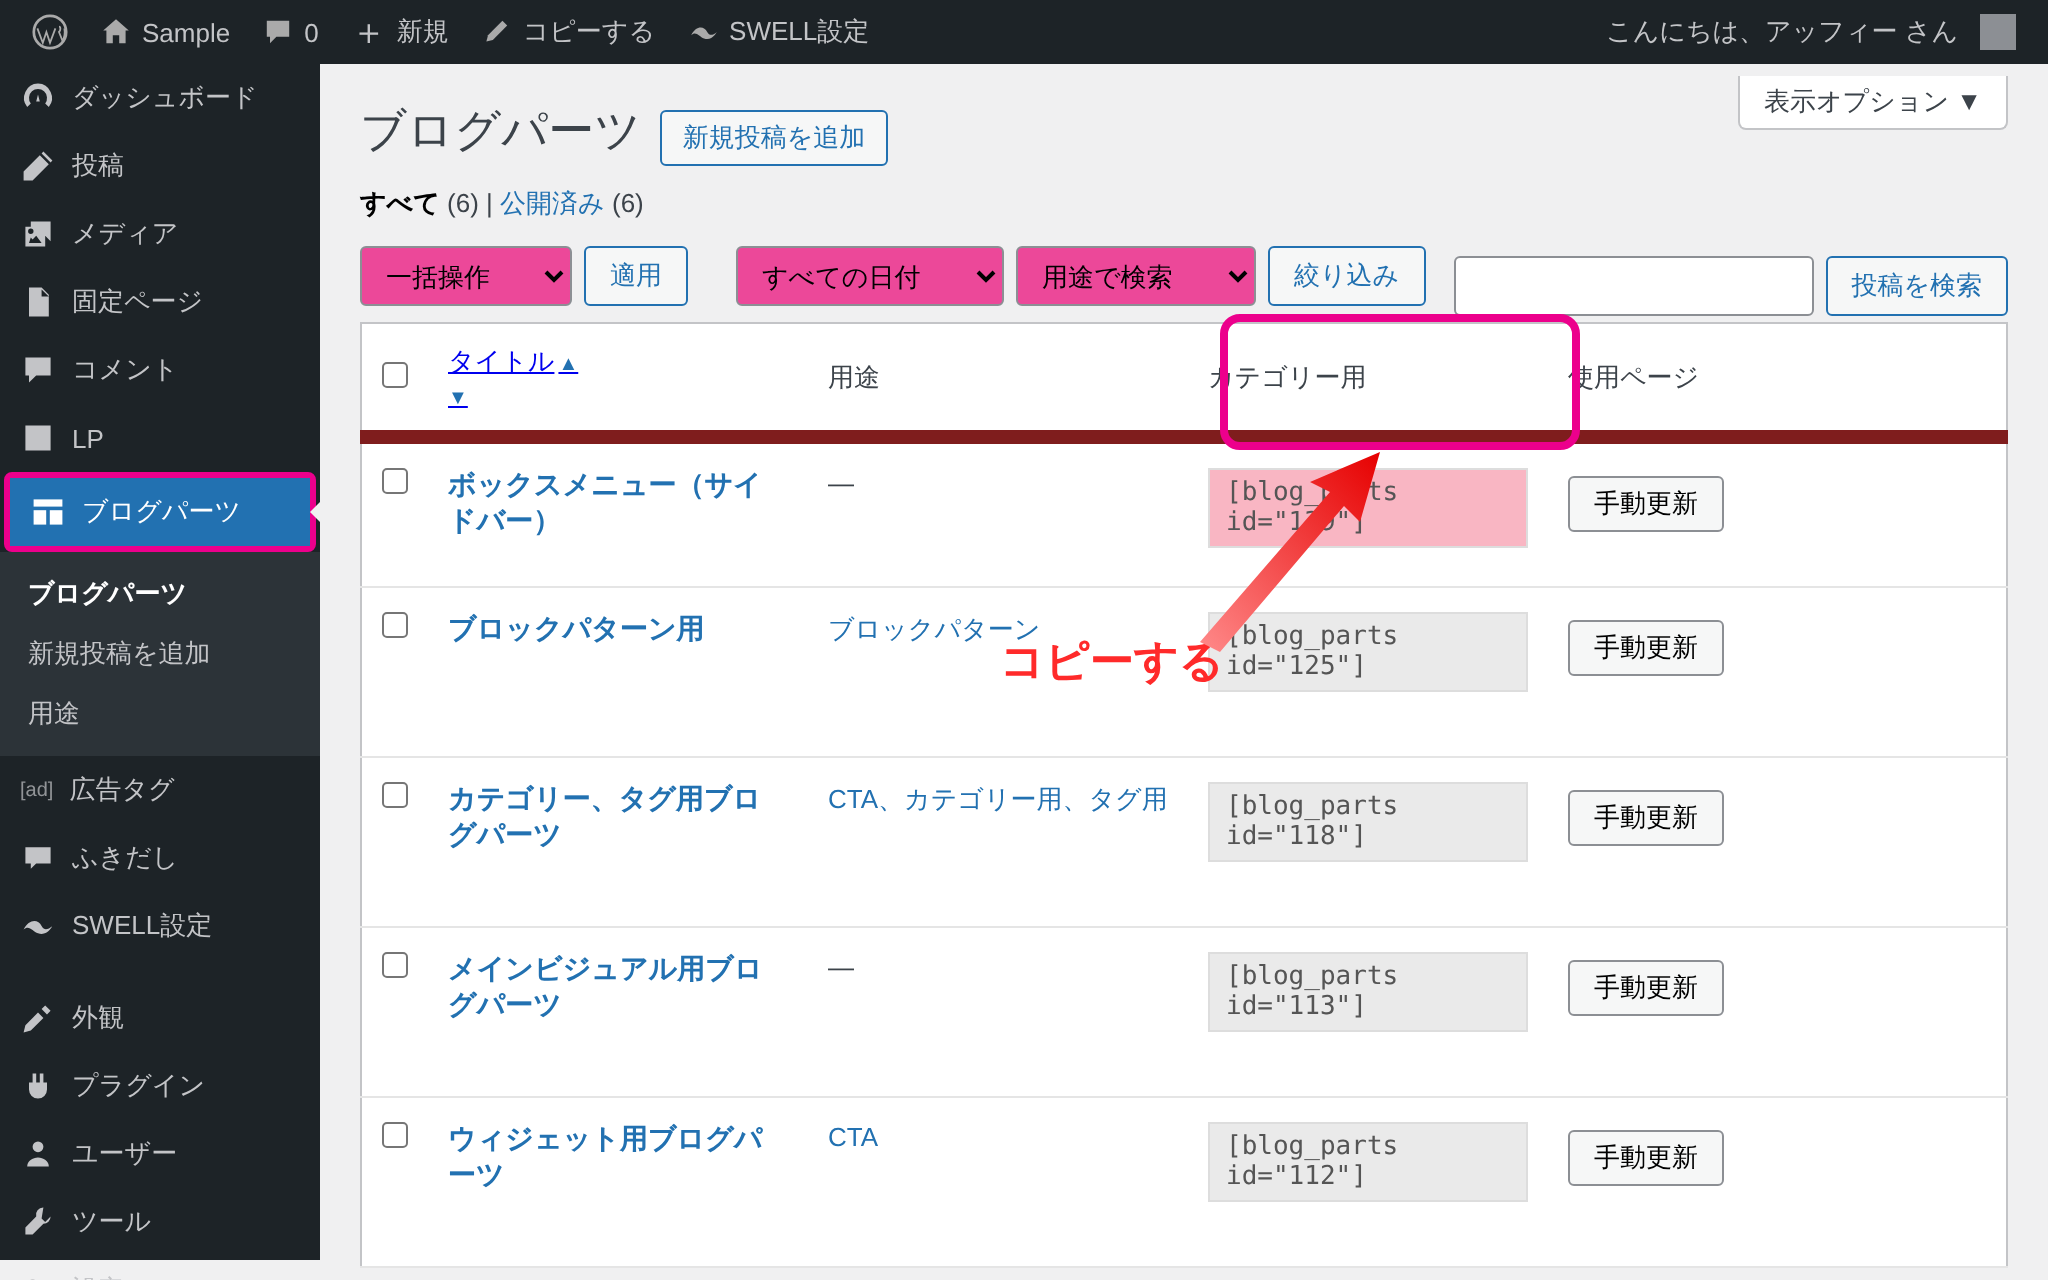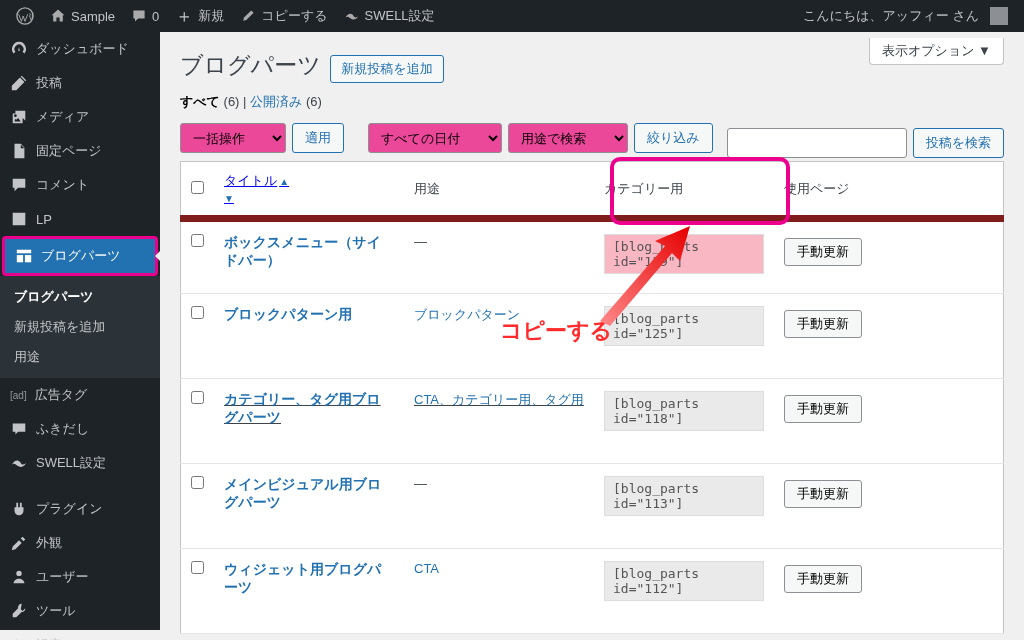--- a/index.html
+++ b/index.html
@@ -160,29 +160,29 @@
     </div>
   <div class="menu-item">
       <svg width="18" height="18" viewBox="0 0 20 20" fill="currentColor">
         <path d="M2 12c3-6 8-6 10-2 2 4 6 0 6 0s-3 6-8 4c-3-1-5-5-8-2z"></path>
       </svg>
       <span>SWELL設定</span>
     </div>
   <div style="height:12px"></div>
   <div class="menu-item">
       <svg width="18" height="18" viewBox="0 0 20 20" fill="currentColor">
+        <path d="M14 3l3 3-2 2-3-3zM10 7l3 3-7 7-4 1 1-4z"></path>
+      </svg>
+      <span>外観</span>
+    </div>
+  <div class="menu-item">
+      <svg width="18" height="18" viewBox="0 0 20 20" fill="currentColor">
         <path d="M7 3v5H5v4a5 5 0 0010 0V8h-2V3h-2v5H9V3z"></path>
       </svg>
       <span>プラグイン</span>
-    </div>
-  <div class="menu-item">
-      <svg width="18" height="18" viewBox="0 0 20 20" fill="currentColor">
-        <path d="M14 3l3 3-2 2-3-3zM10 7l3 3-7 7-4 1 1-4z"></path>
-      </svg>
-      <span>外観</span>
     </div>
   <div class="menu-item">
       <svg width="18" height="18" viewBox="0 0 20 20" fill="currentColor">
         <circle cx="10" cy="6" r="3"></circle>
         <path d="M4 17c0-3 3-5 6-5s6 2 6 5z"></path>
       </svg>
       <span>ユーザー</span>
     </div>
   <div class="menu-item">
       <svg width="18" height="18" viewBox="0 0 20 20" fill="currentColor">
@@ -247,21 +247,21 @@
     <td><span class="code-box highlight">[blog_parts id="139"]</span></td>
     <td><button class="update-btn">手動更新</button></td>
           </tr>
           <tr style="height: 85px;">
     <td><input type="checkbox" style=""></td>
     <td class="title"><a href="#">ブロックパターン用</a></td>
     <td class="usage"><a href="#">ブロックパターン</a></td>
     <td><span class="code-box">[blog_parts id="125"]</span></td>
     <td><button class="update-btn">手動更新</button></td>
           </tr>
-          <tr style="height: 85px; text-decoration: underline;">
+          <tr style="height: 85px;">
     <td><input type="checkbox" style=""></td>
     <td class="title"><a href="#">カテゴリー、タグ用ブログパーツ</a></td>
     <td class="usage"><a href="#">CTA、カテゴリー用、タグ用</a></td>
     <td><span class="code-box">[blog_parts id="118"]</span></td>
     <td><button class="update-btn">手動更新</button></td>
           </tr>
           <tr style="height: 85px;">
     <td><input type="checkbox" style=""></td>
     <td class="title"><a href="#">メインビジュアル用ブログパーツ</a></td>
     <td class="usage"><span>—</span></td>

